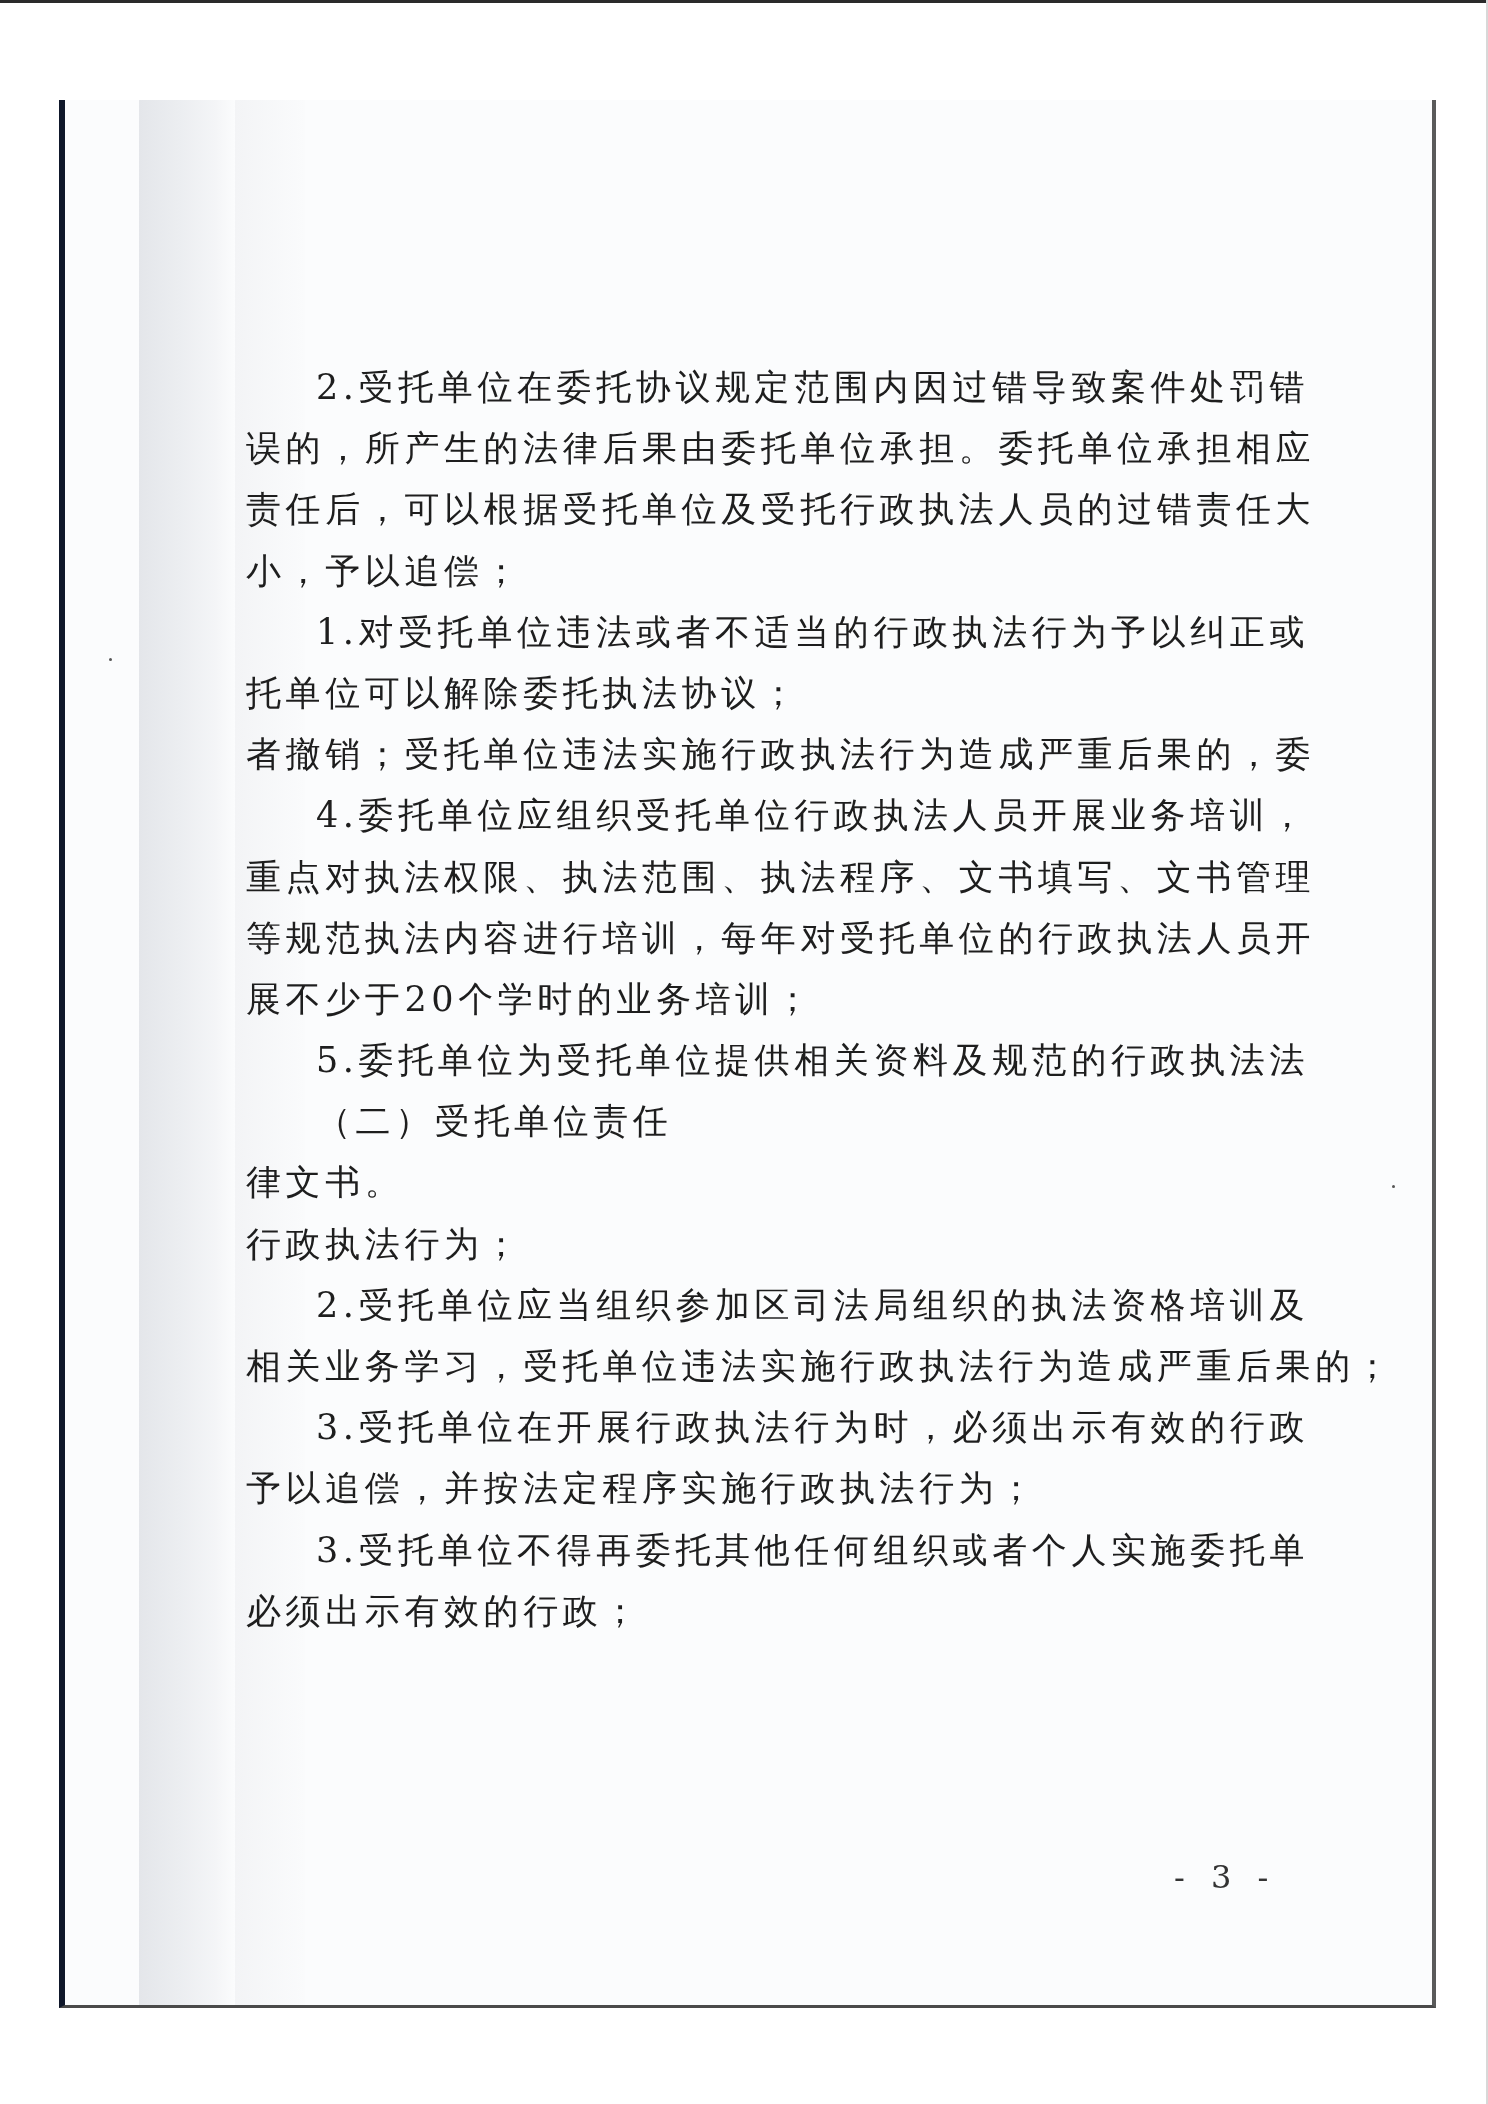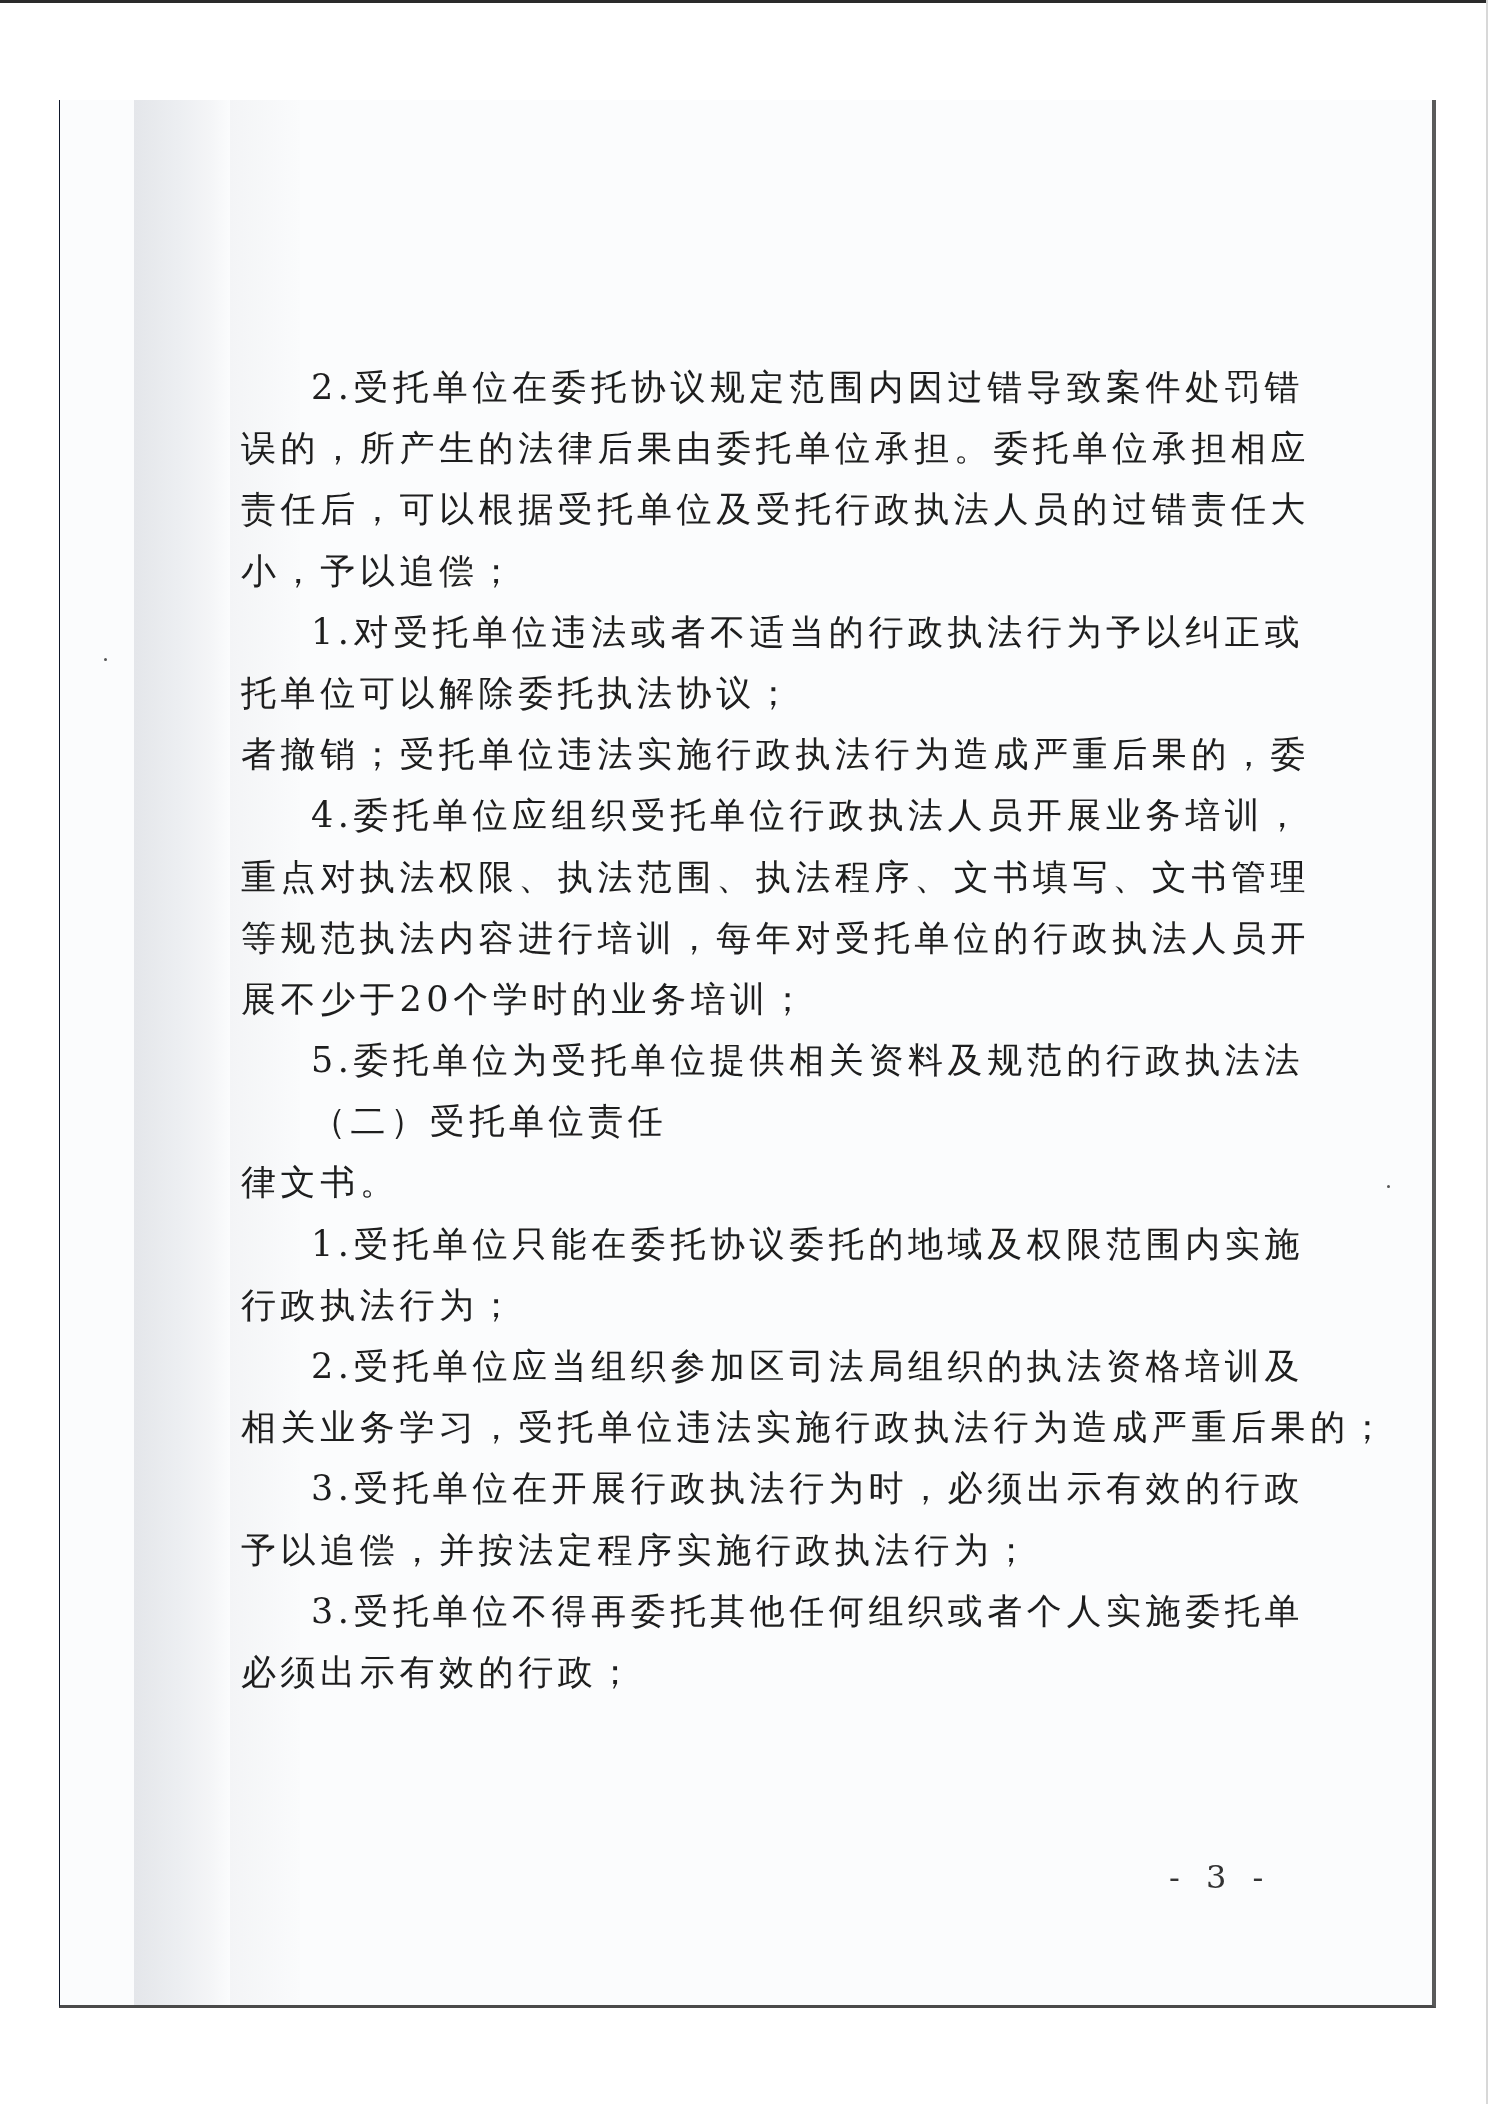--- a/index.html
+++ b/index.html
@@ -17,21 +17,21 @@
   }
   .right-edge {
     position: absolute; right: 0; top: 0; width: 2px; height: 2104px;
     background: #d8d8d8;
   }
   .page {
     position: absolute;
     left: 59px; top: 100px;
     width: 1377px; height: 1908px;
     background: #fbfcfd;
-    border-left: 1px solid #0f172a;
+    border-left: 6px solid #0f172a;
     border-right: 4px solid #5a5a5a;
     border-bottom: 3px solid #4a4a4a;
     box-sizing: border-box;
     overflow: hidden;
   }
   .gutter-shade {
     position: absolute; left: 74px; top: 0; width: 96px; height: 100%;
     background: linear-gradient(90deg, #e4e6ea 0%, #eceef1 45%, #f4f5f7 80%, #fbfcfd 100%);
   }
   .gutter-shade2 {
@@ -89,21 +89,20 @@
     <span class="line indent">1.对受托单位违法或者不适当的行政执法行为予以纠正或</span>
     <span class="line">托单位可以解除委托执法协议；</span>
     <span class="line">者撤销；受托单位违法实施行政执法行为造成严重后果的，委</span>
     <span class="line indent">4.委托单位应组织受托单位行政执法人员开展业务培训，</span>
     <span class="line">重点对执法权限、执法范围、执法程序、文书填写、文书管理</span>
     <span class="line">等规范执法内容进行培训，每年对受托单位的行政执法人员开</span>
     <span class="line">展不少于20个学时的业务培训；</span>
     <span class="line indent">5.委托单位为受托单位提供相关资料及规范的行政执法法</span>
     <span class="line indent">（二）受托单位责任</span>
     <span class="line">律文书。</span>
-    <span class="line indent">1.受托单位只能在委托协议委托的地域及权限范围内实施</span>
     <span class="line">行政执法行为；</span>
     <span class="line indent">2.受托单位应当组织参加区司法局组织的执法资格培训及</span>
     <span class="line">相关业务学习，受托单位违法实施行政执法行为造成严重后果的；</span>
     <span class="line indent">3.受托单位在开展行政执法行为时，必须出示有效的行政</span>
     <span class="line">予以追偿，并按法定程序实施行政执法行为；</span>
     <span class="line indent">3.受托单位不得再委托其他任何组织或者个人实施委托单</span>
     <span class="line">必须出示有效的行政；</span>
   </div>
 
   <div class="page-number">- 3 -</div>

